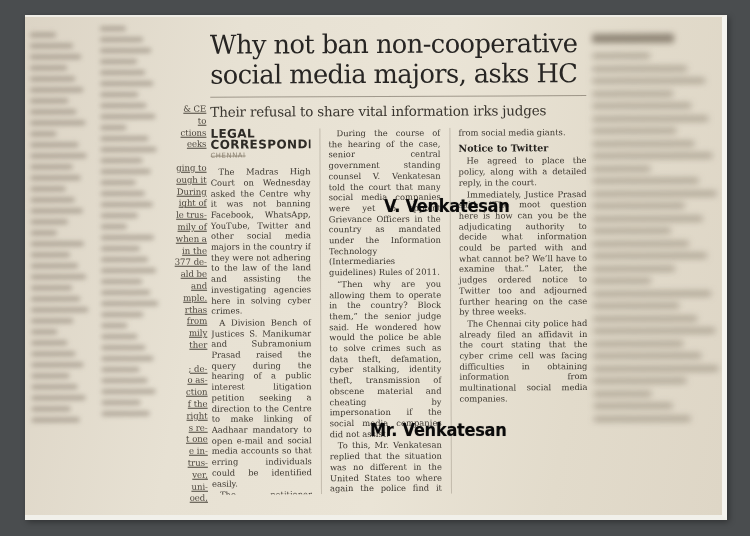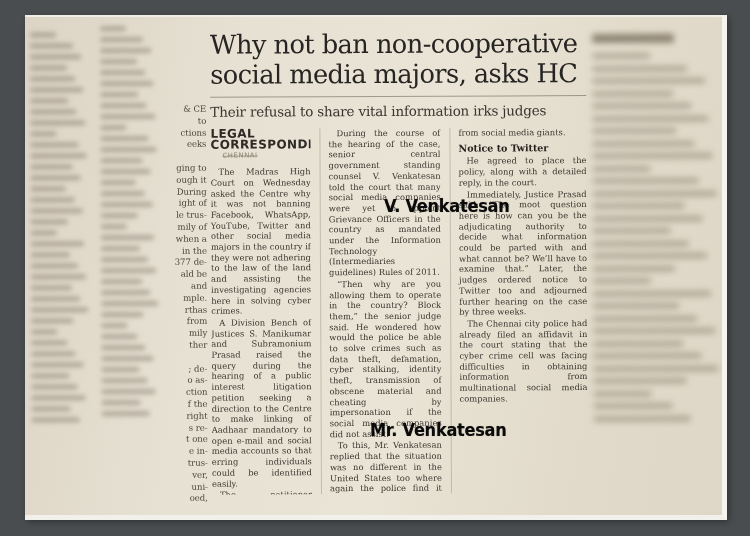--- a/index.html
+++ b/index.html
@@ -26,21 +26,21 @@
   .blur-bar{height:5px;background:#7d7263;opacity:.5;margin:6px 0;border-radius:2px;}
   .blur-right .blur-bar{height:6px;margin:6.5px 0;opacity:.48;}
   .blur-head{height:9px;width:64%;background:#55493a;opacity:.6;margin:4px 0 10px 0;border-radius:2px;}
   
   .frag-strip{
     position:absolute;left:138px;top:86px;width:44px;height:404px;
     border-right:1px solid rgba(100,90,75,.0);
     text-align:right;padding-right:3px;overflow:hidden;
     color:#4a443b;font-size:8.5px;line-height:11.8px;
   }
-  .frag-line{white-space:nowrap;}
+  .frag-line{white-space:nowrap;text-decoration:underline;}
   .frag-line:empty{height:11.8px;}
   
   .article{position:absolute;left:186px;top:12px;width:376px;}
   .headline{
     color:#272523;font-size:26px;line-height:30px;letter-spacing:-0.6px;
     transform:scaleX(0.99);transform-origin:left;
     font-weight:500;
   }
   .head-rule{height:1px;background:rgba(70,62,50,.45);margin:7px 0 0 0;}
   .subhead{color:#38342e;font-size:13.5px;margin-top:6px;letter-spacing:-0.2px;}
@@ -49,21 +49,21 @@
     color:#3a352e;font-size:8.4px;line-height:10.7px;text-align:justify;
   }
   .col{overflow:hidden;}
   .col1{width:100px;}
   .col2{width:112px;border-left:1px solid rgba(110,100,85,.3);padding-left:8px;margin-left:9px;}
   .col3{width:128px;border-left:1px solid rgba(110,100,85,.3);padding-left:8px;margin-left:9px;}
   .para{margin:0 0 1px 0;}
   .para.indent{text-indent:8px;}
   .sec-head{font-size:9.5px;font-weight:bold;color:#26231f;margin:5px 0 2px 0;font-family:"DejaVu Serif",serif;}
   .byline{font-family:"DejaVu Sans",sans-serif;font-weight:bold;font-size:12px;letter-spacing:.4px;color:#2e2b26;}
-  .dateline{font-family:"DejaVu Sans",sans-serif;font-size:6.8px;letter-spacing:.6px;color:#8d8372;margin:1px 0 5px 12px;text-decoration:line-through;text-decoration-color:rgba(141,131,114,.8);}
+  .dateline{font-family:"DejaVu Sans",sans-serif;font-size:6.8px;letter-spacing:.6px;color:#8d8372;margin:1px 0 5px 0;text-decoration:line-through;text-decoration-color:rgba(141,131,114,.8);}
   
   .annot{
     position:absolute;font-family:"DejaVu Sans",sans-serif;font-weight:700;
     color:#0a0a0a;font-size:18px;white-space:nowrap;
     transform:scaleX(0.9);transform-origin:left;letter-spacing:-0.3px;
     text-shadow:0 0 1px rgba(0,0,0,.35);
   }
   .annot-v{left:384px;top:195px;}
   .annot-mr{left:370px;top:419px;}
 </style>

